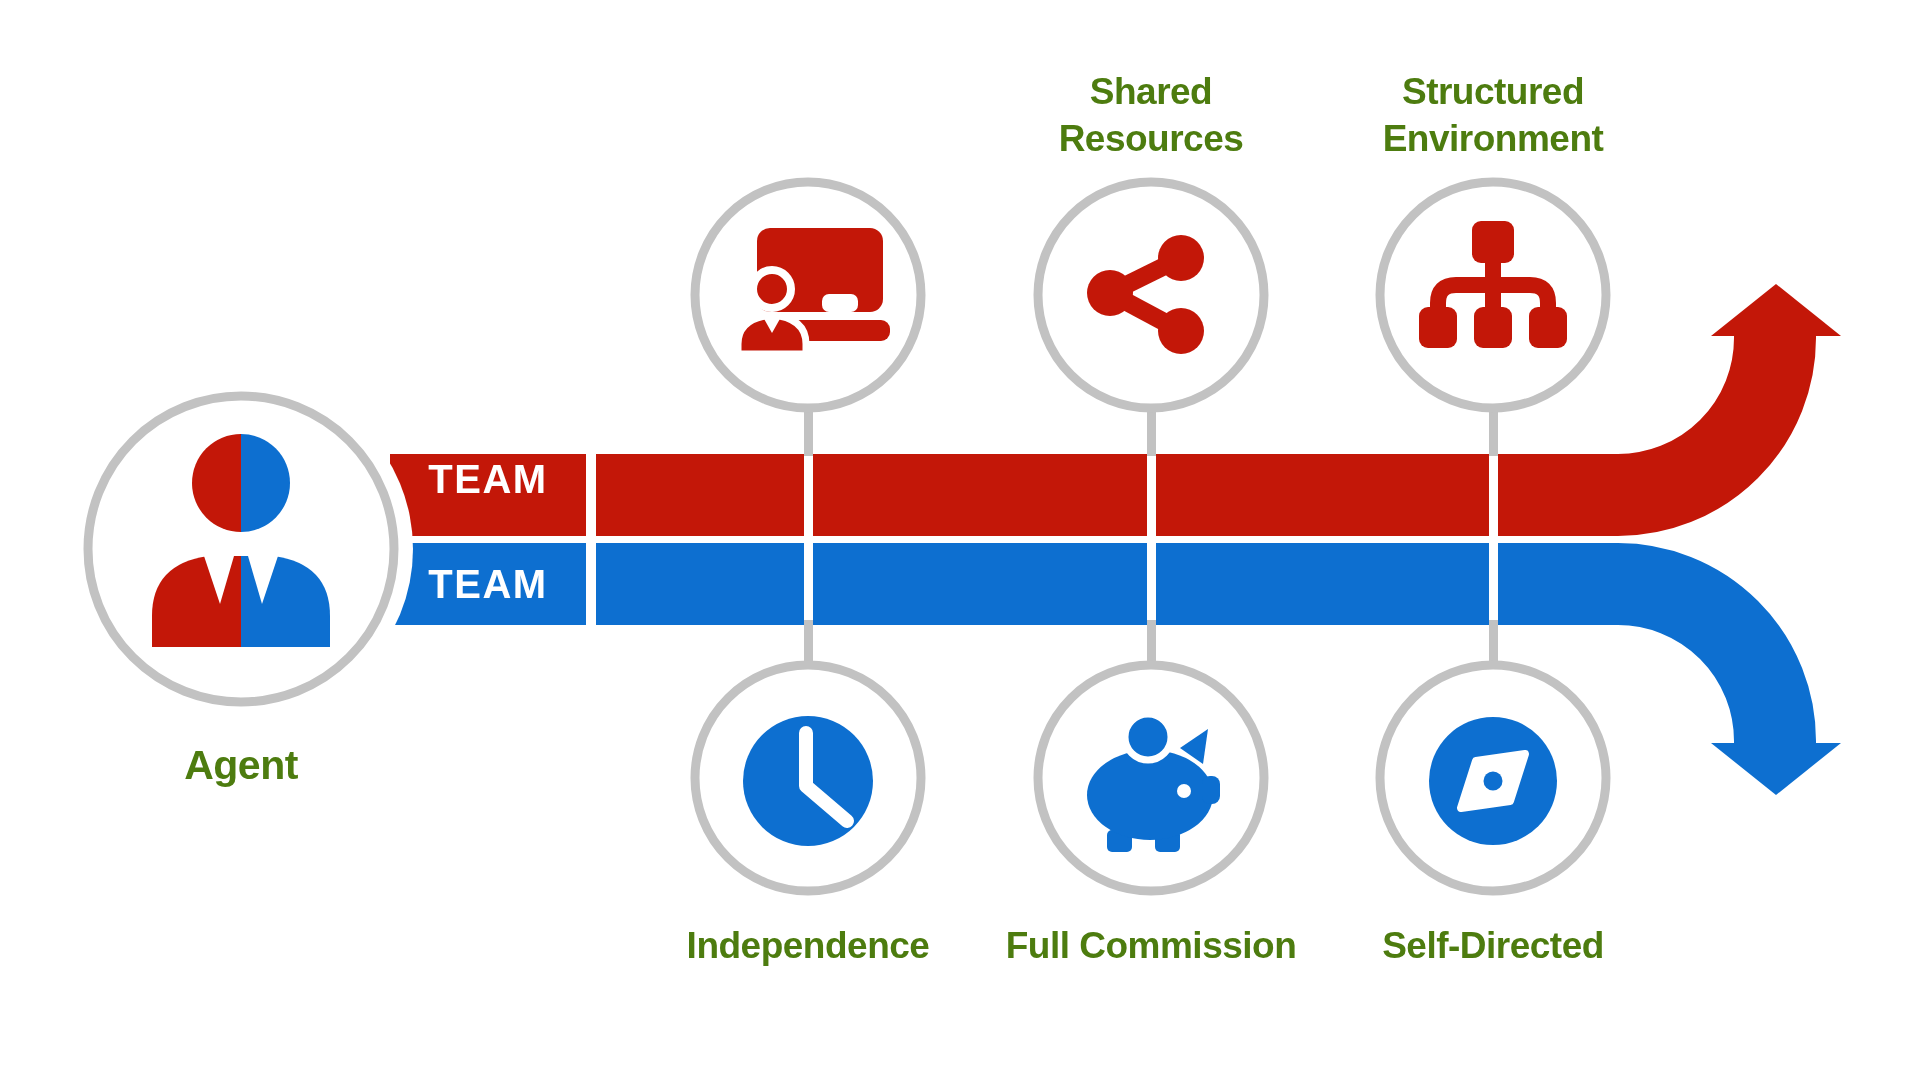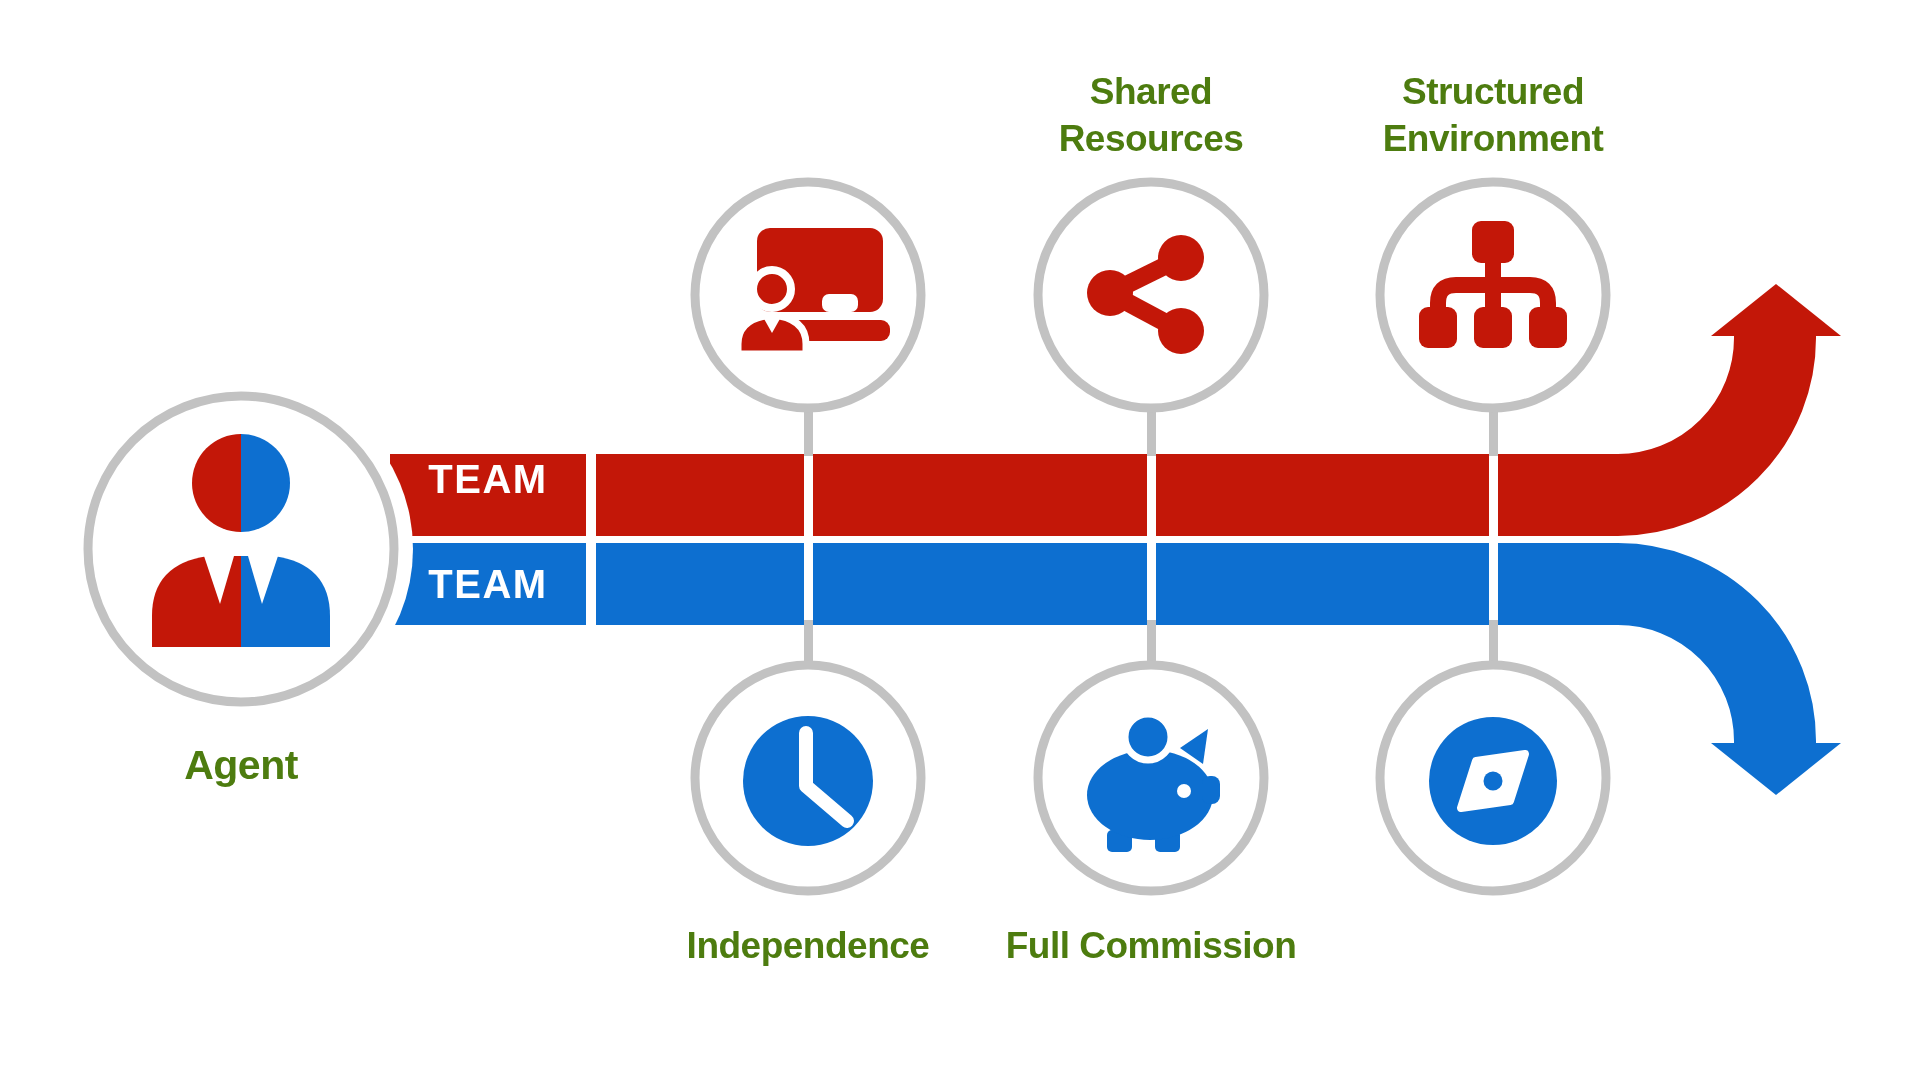--- a/index.html
+++ b/index.html
@@ -132,14 +132,15 @@
   <div class="txt bar-label" style="left:390px;top:438px;">TEAM</div>
   <div class="txt bar-label" style="left:390px;top:543px;">TEAM</div>
 
   <div class="txt agent-label" style="left:241px;top:718px;margin-top:24px;">Agent</div>
 
   <div class="txt feature-label top" style="left:1151px;top:163px;">Shared Resources</div>
   <div class="txt feature-label bottom" style="left:808px;top:922px;">Independence</div>
 
   <div class="txt feature-label top" style="left:1493px;top:163px;">Structured Environment</div>
   <div class="txt feature-label bottom" style="left:1151px;top:922px;">Full Commission</div>
+  <div class="txt feature-label bottom" style="left:1493px;top:922px;">Self-Directed</div>
 
 </div>
 
 </body></html>

